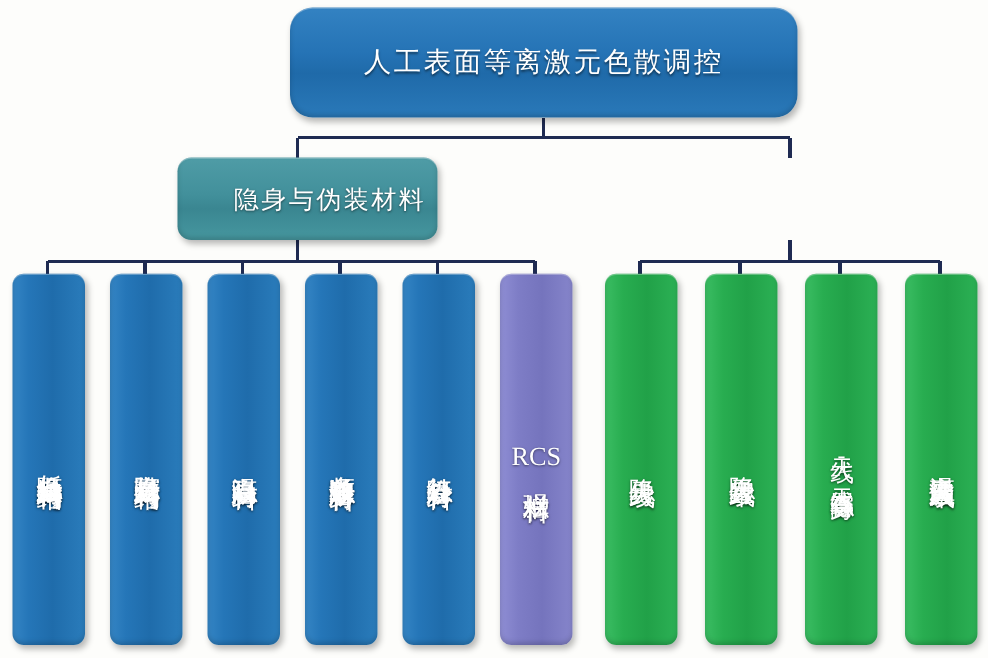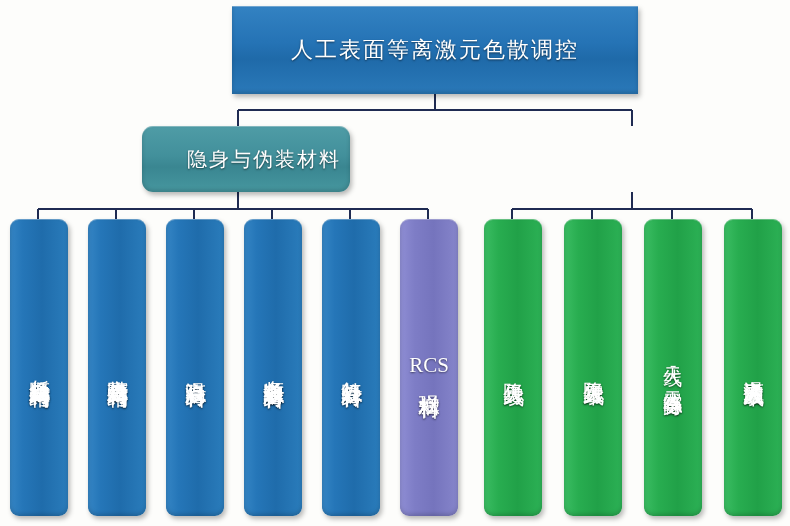--- a/index.html
+++ b/index.html
@@ -49,21 +49,21 @@
                 inset 0 -2px 4px rgba(0,0,0,0.18);
     overflow: hidden;
   }
 
   
   .node.root {
     left: 232px;
     top: 6px;
     width: 406px;
     height: 88px;
-    border-radius: 0;
+    border-radius: 18px;
     background: linear-gradient(180deg,
                 #3382c2 0%, #2573b5 42%, #1f6aa9 60%, #2a79b9 100%);
     font-size: 22px;
     letter-spacing: 2px;
   }
 
   
   .node.branch {
     top: 126px;
     height: 66px;

